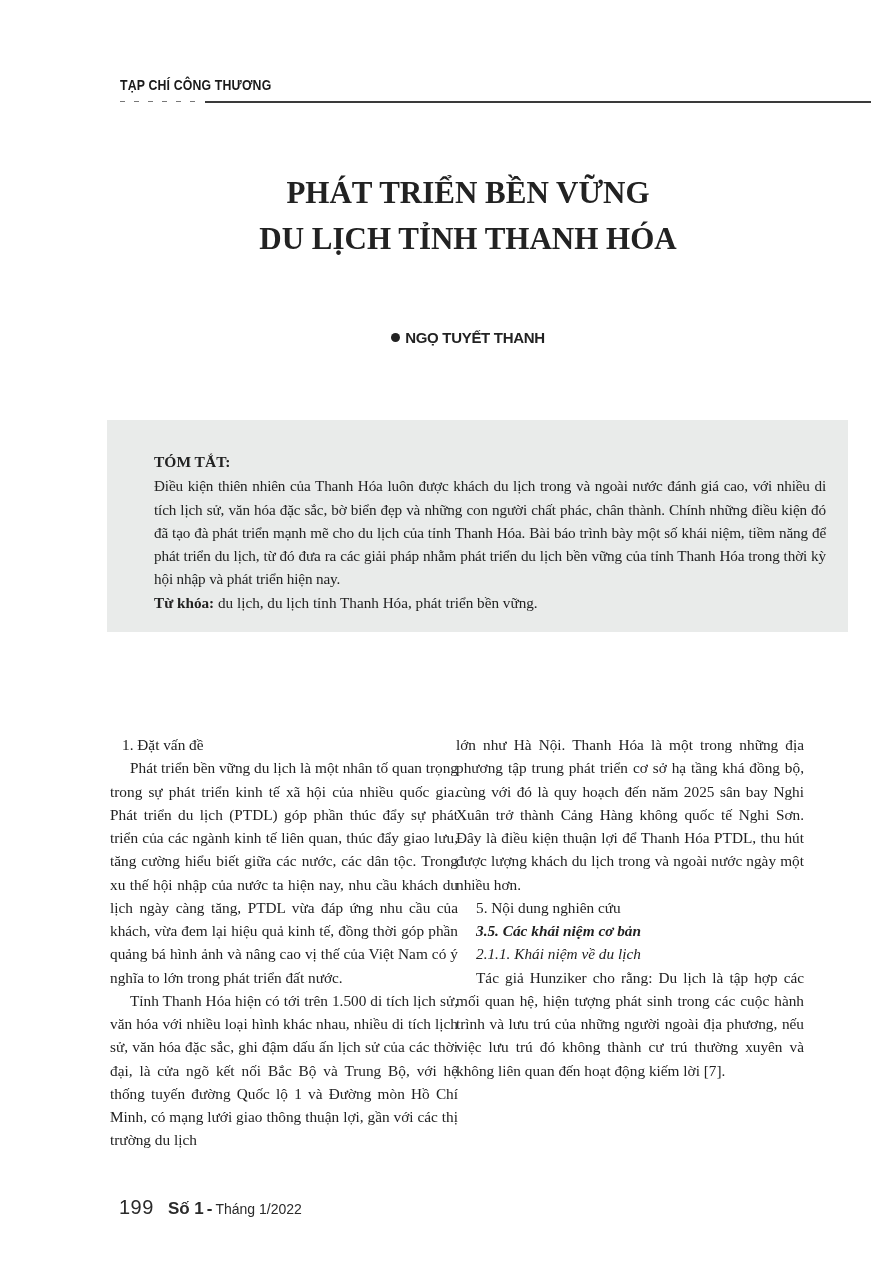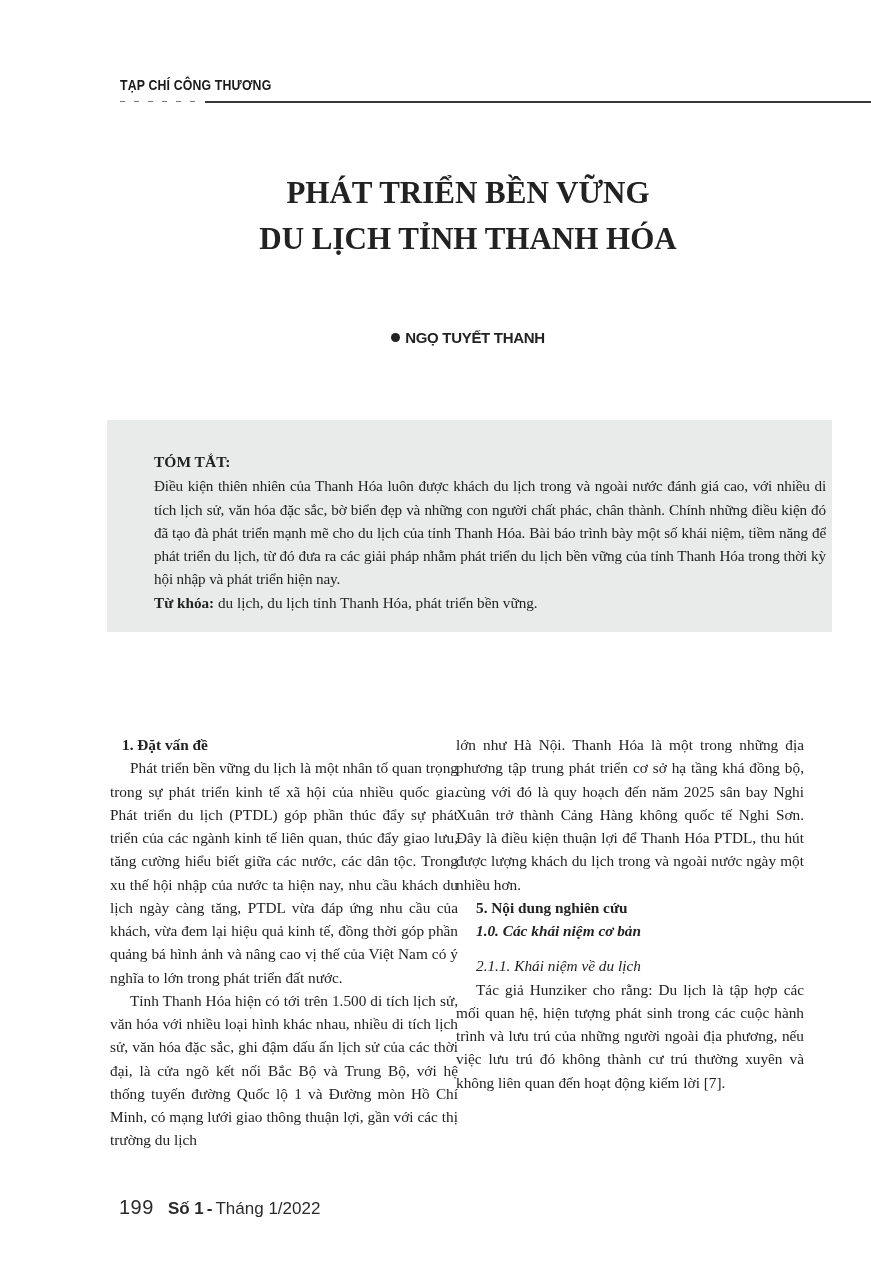--- a/index.html
+++ b/index.html
@@ -30,48 +30,49 @@
     font-family: "Liberation Sans", "DejaVu Sans", sans-serif;
     font-weight: bold; font-size: 15px; color: #222; letter-spacing: -0.3px;
   }
   .author .dot {
     display: inline-block; width: 9px; height: 9px; border-radius: 50%;
     background: #222; margin-right: 5px; vertical-align: 1px;
   }
   .abstract-box {
     position: absolute; left: 107px; top: 420px; width: 725px; height: 212px;
     background: #e9ebea;
+    padding-left: 16px;
   }
   .abstract-inner {
     position: absolute; left: 47px; top: 30px; width: 672px;
     font-size: 15.2px; line-height: 23.3px; color: #222;
   }
   .abstract-heading { font-weight: bold; font-size: 15.5px; margin-bottom: 1px; }
   .abstract-text { text-indent: 0; text-align: justify; letter-spacing: -0.15px; }
   .keywords-label { font-weight: bold; }
   .col {
     position: absolute; top: 733px; font-size: 15.3px; line-height: 23.25px;
     color: #222; text-align: justify;
   }
   .col-left { left: 110px; width: 348px; }
   .col-right { left: 456px; width: 348px; }
   .col p { margin: 0; text-indent: 20px; }
   .col p.noindent { text-indent: 0; }
-  .col .sec-heading { font-weight: bold; text-indent: 20px; }
+  .col .sec-heading { font-weight: normal; text-indent: 20px; }
   .col .sub-heading { font-weight: bold; font-style: italic; text-indent: 20px; }
-  .col .subsub-heading { font-style: italic; text-indent: 20px; margin-top: 12px; }
+  .col .subsub-heading { font-style: italic; text-indent: 20px; }
   .col-left .sec-heading { text-indent: 12px; }
   .footer {
     position: absolute; left: 119px; top: 1196px;
     font-family: "Liberation Sans", "DejaVu Sans", sans-serif; color: #2a2a2a;
   }
   .footer .page-num { font-size: 20px; letter-spacing: 0.5px; }
   .footer .issue { font-size: 17px; font-weight: bold; margin-left: 14px; }
   .footer .sep { font-size: 17px; font-weight: bold; margin: 0 3px; }
-  .footer .month { font-size: 17px; }
+  .footer .month { font-size: 14px; }
 </style>
 </head>
 <body>
 
 <div class="journal-name">TẠP CHÍ CÔNG THƯƠNG</div>
 <div class="header-dashes"></div>
 <div class="header-rule"></div>
 
 <div class="title">
   <div>PHÁT TRIỂN BỀN VỮNG</div>
@@ -92,20 +93,20 @@
 
 <div class="col col-left">
   <p class="sec-heading">1. Đặt vấn đề</p>
   <p>Phát triển bền vững du lịch là một nhân tố quan trọng trong sự phát triển kinh tế xã hội của nhiều quốc gia. Phát triển du lịch (PTDL) góp phần thúc đẩy sự phát triển của các ngành kinh tế liên quan, thúc đẩy giao lưu, tăng cường hiểu biết giữa các nước, các dân tộc. Trong xu thế hội nhập của nước ta hiện nay, nhu cầu khách du lịch ngày càng tăng, PTDL vừa đáp ứng nhu cầu của khách, vừa đem lại hiệu quả kinh tế, đồng thời góp phần quảng bá hình ảnh và nâng cao vị thế của Việt Nam có ý nghĩa to lớn trong phát triển đất nước.</p>
   <p>Tỉnh Thanh Hóa hiện có tới trên 1.500 di tích lịch sử, văn hóa với nhiều loại hình khác nhau, nhiều di tích lịch sử, văn hóa đặc sắc, ghi đậm dấu ấn lịch sử của các thời đại, là cửa ngõ kết nối Bắc Bộ và Trung Bộ, với hệ thống tuyến đường Quốc lộ 1 và Đường mòn Hồ Chí Minh, có mạng lưới giao thông thuận lợi, gần với các thị trường du lịch</p>
 </div>
 
 <div class="col col-right">
   <p class="noindent">lớn như Hà Nội. Thanh Hóa là một trong những địa phương tập trung phát triển cơ sở hạ tầng khá đồng bộ, cùng với đó là quy hoạch đến năm 2025 sân bay Nghi Xuân trở thành Cảng Hàng không quốc tế Nghi Sơn. Đây là điều kiện thuận lợi để Thanh Hóa PTDL, thu hút được lượng khách du lịch trong và ngoài nước ngày một nhiều hơn.</p>
   <p class="sec-heading">5. Nội dung nghiên cứu</p>
-  <p class="sub-heading">1.0. Các khái niệm cơ bản</p>
+  <p class="sub-heading">3.5. Các khái niệm cơ bản</p>
   <p class="subsub-heading">2.1.1. Khái niệm về du lịch</p>
   <p>Tác giả Hunziker cho rằng: Du lịch là tập hợp các mối quan hệ, hiện tượng phát sinh trong các cuộc hành trình và lưu trú của những người ngoài địa phương, nếu việc lưu trú đó không thành cư trú thường xuyên và không liên quan đến hoạt động kiếm lời [7].</p>
 </div>
 
 <div class="footer">
   <span class="page-num">199</span><span class="issue">Số 1</span><span class="sep">-</span><span class="month">Tháng 1/2022</span>
 </div>
 
 </body></html>

